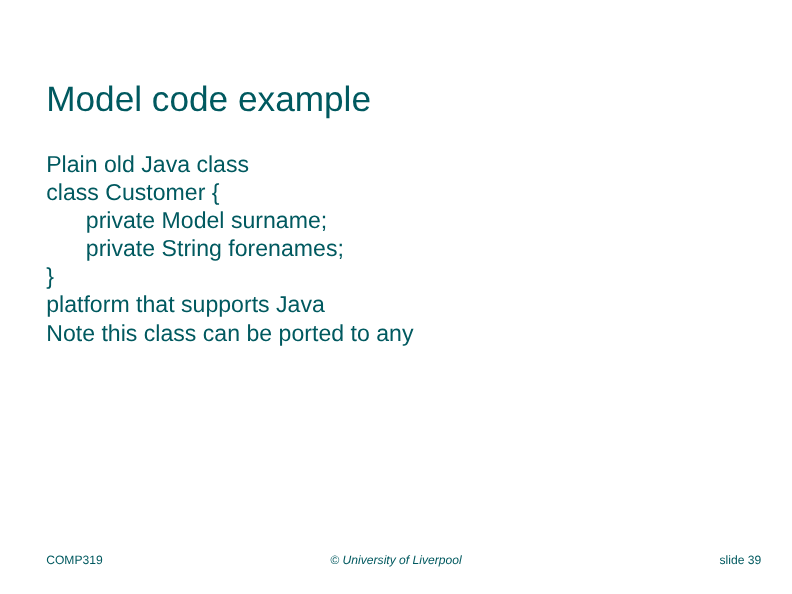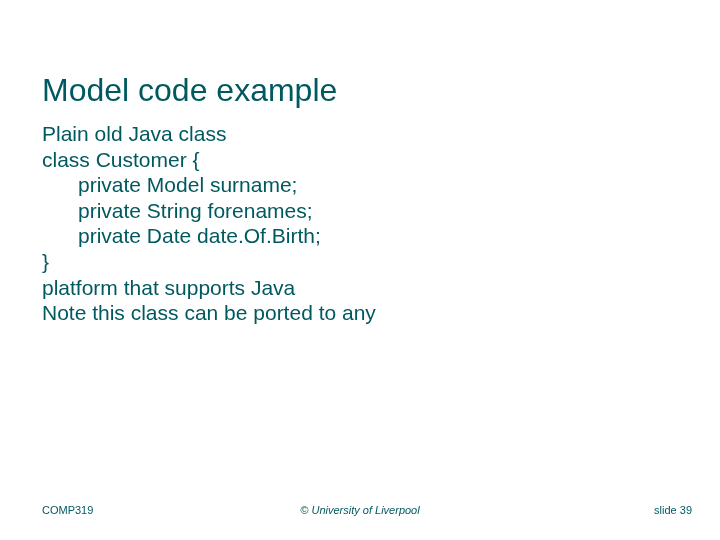--- a/index.html
+++ b/index.html
@@ -14,21 +14,21 @@
   .slide {
     width: 100%;
     height: 100%;
     padding: 72px 42px 30px 42px;
     position: relative;
   }
   .title {
     font-size: 32px;
     color: #00595f;
     font-weight: 400;
-    margin-bottom: 12px;
+    margin-bottom: 28px;
   }
   .body-text {
     font-size: 21px;
     color: #00595f;
     line-height: 1.22;
     font-weight: 400;
   }
   .indent {
     padding-left: 36px;
   }
@@ -59,21 +59,20 @@
 <body>
 
 <div class="slide">
   <h1 class="title">Model code example</h1>
 
   <div class="body-text">
     <div>Plain old Java class</div>
     <div>class Customer {</div>
     <div class="indent">private Model surname;</div>
     <div class="indent">private String forenames;</div>
-    <div class="indent">private Date date.Of.Birth;</div>
     <div>}</div>
     <div>platform that supports Java</div>
     <div>Note this class can be ported to any</div>
   </div>
 
   <div class="footer">
     <span class="footer-left">COMP319</span>
     <span class="footer-center">© University of Liverpool</span>
     <span class="footer-right">slide  39</span>
   </div>

